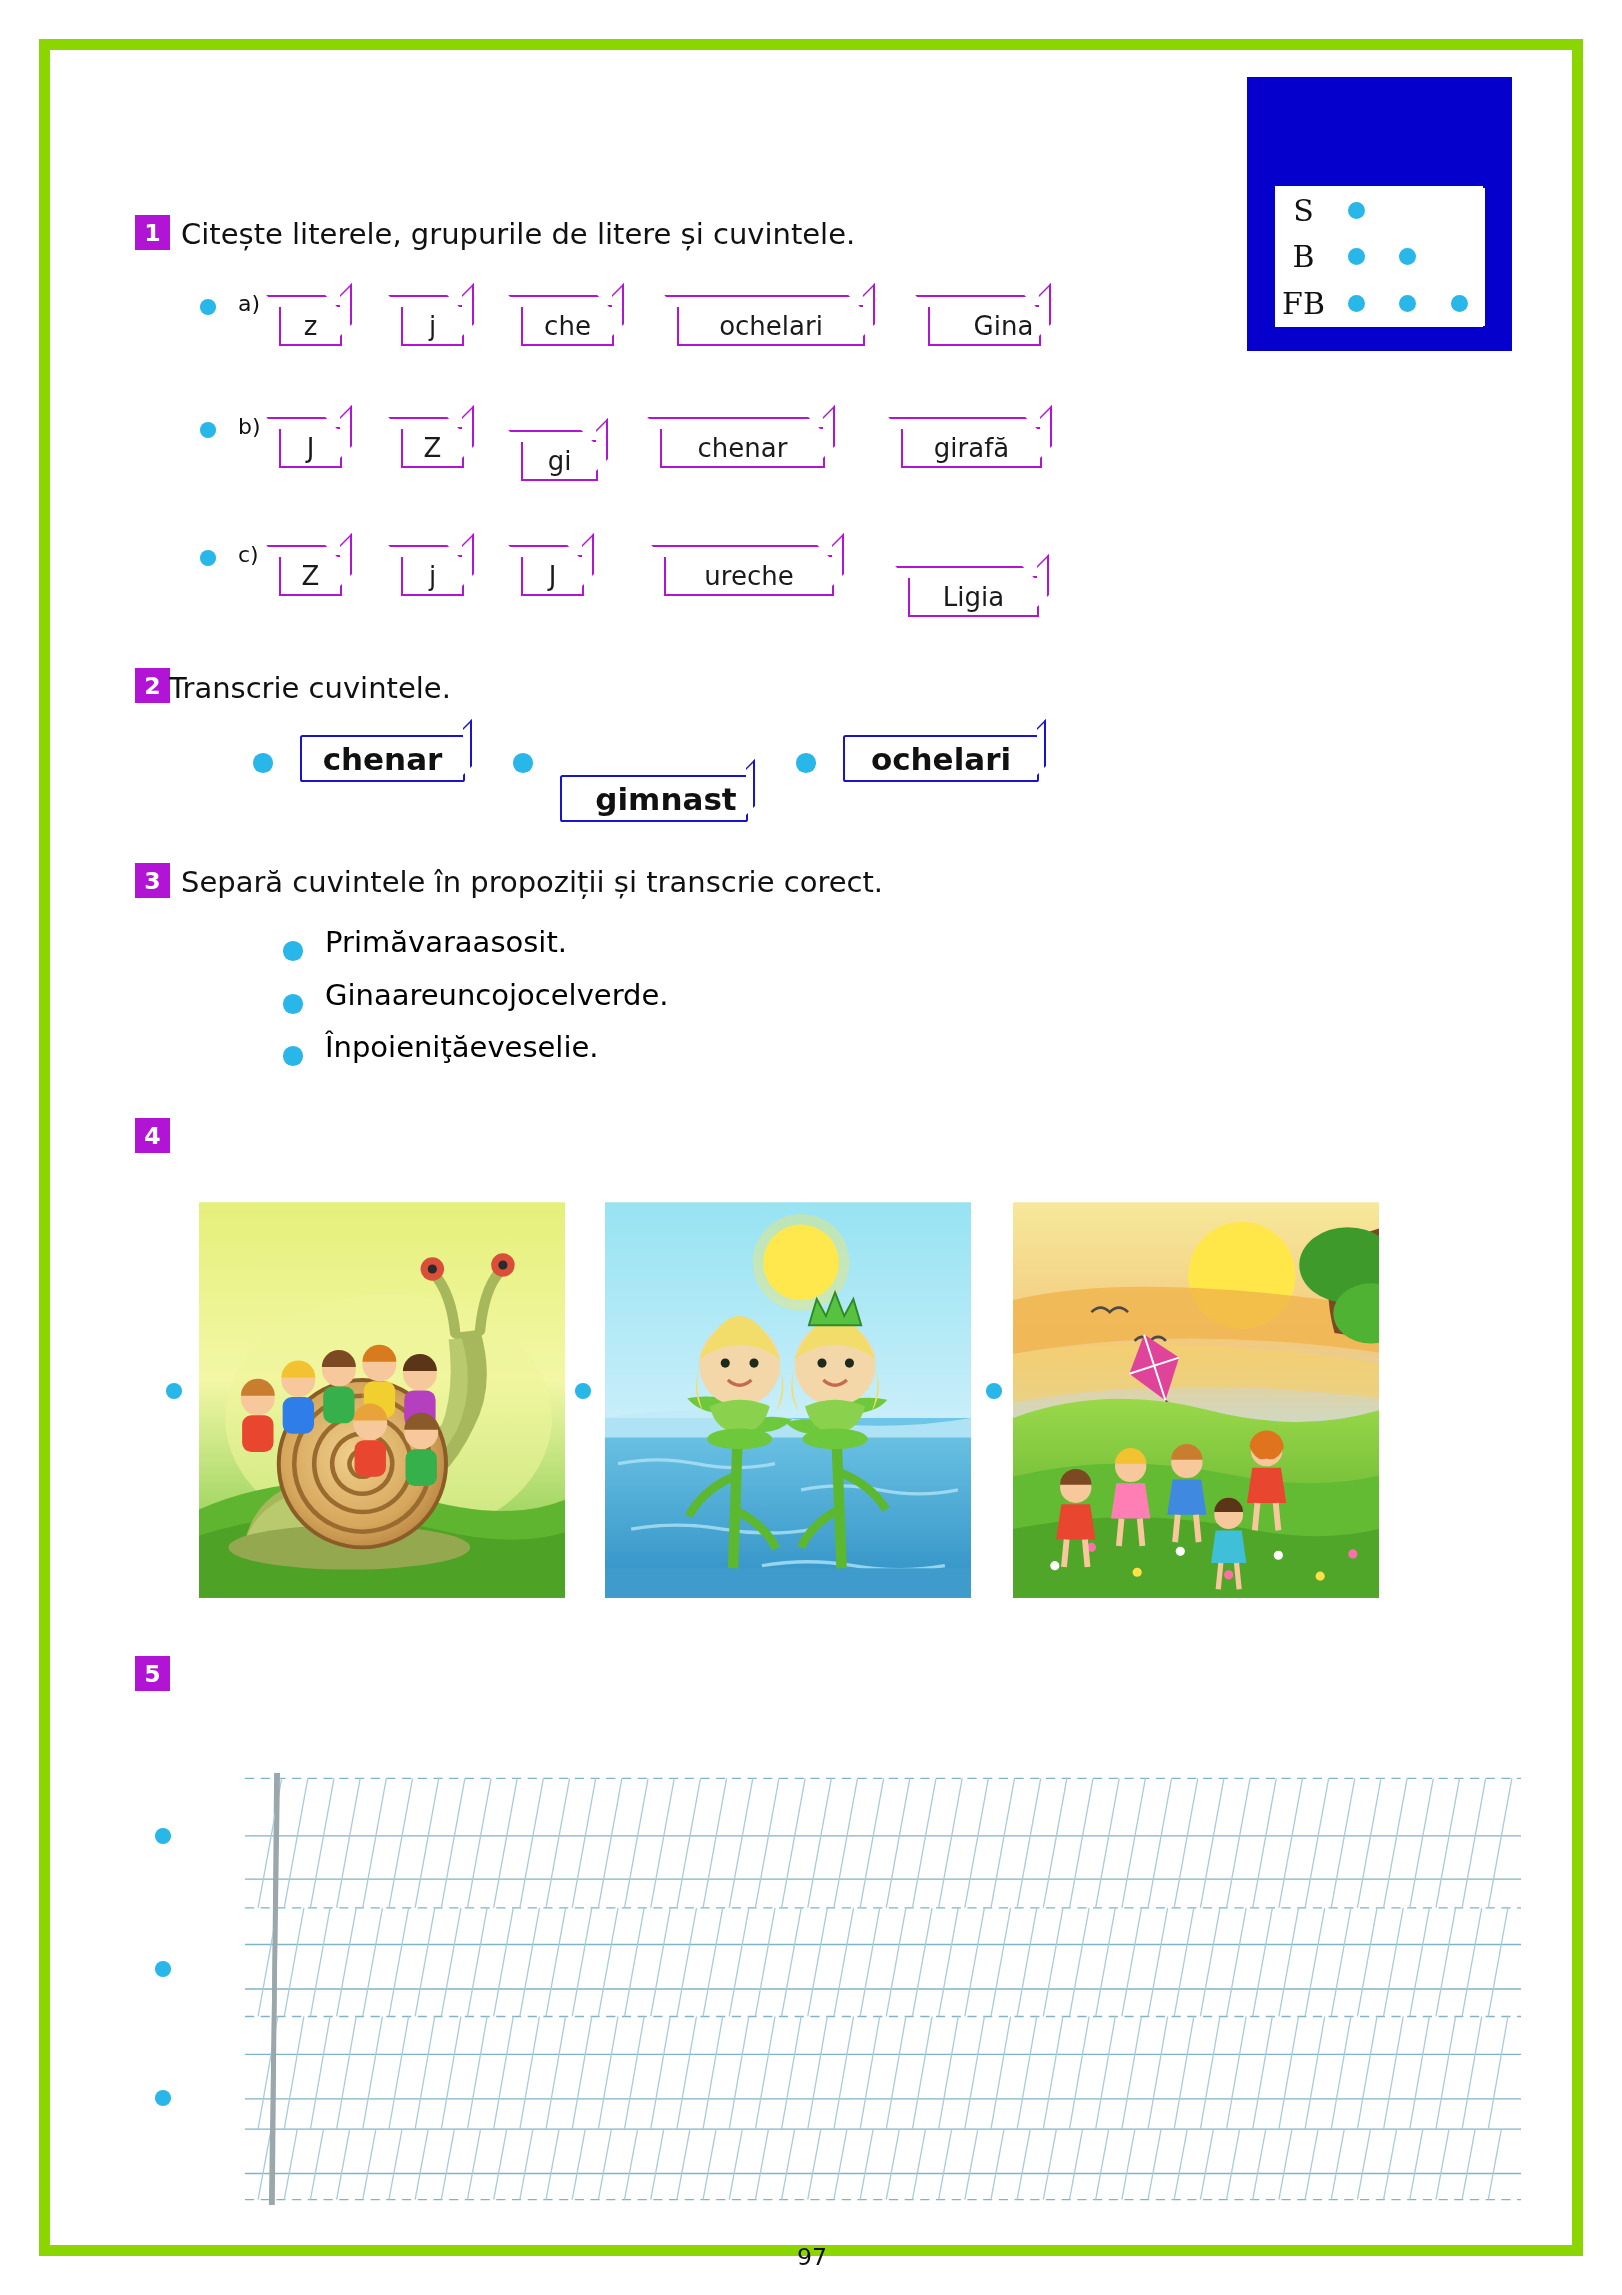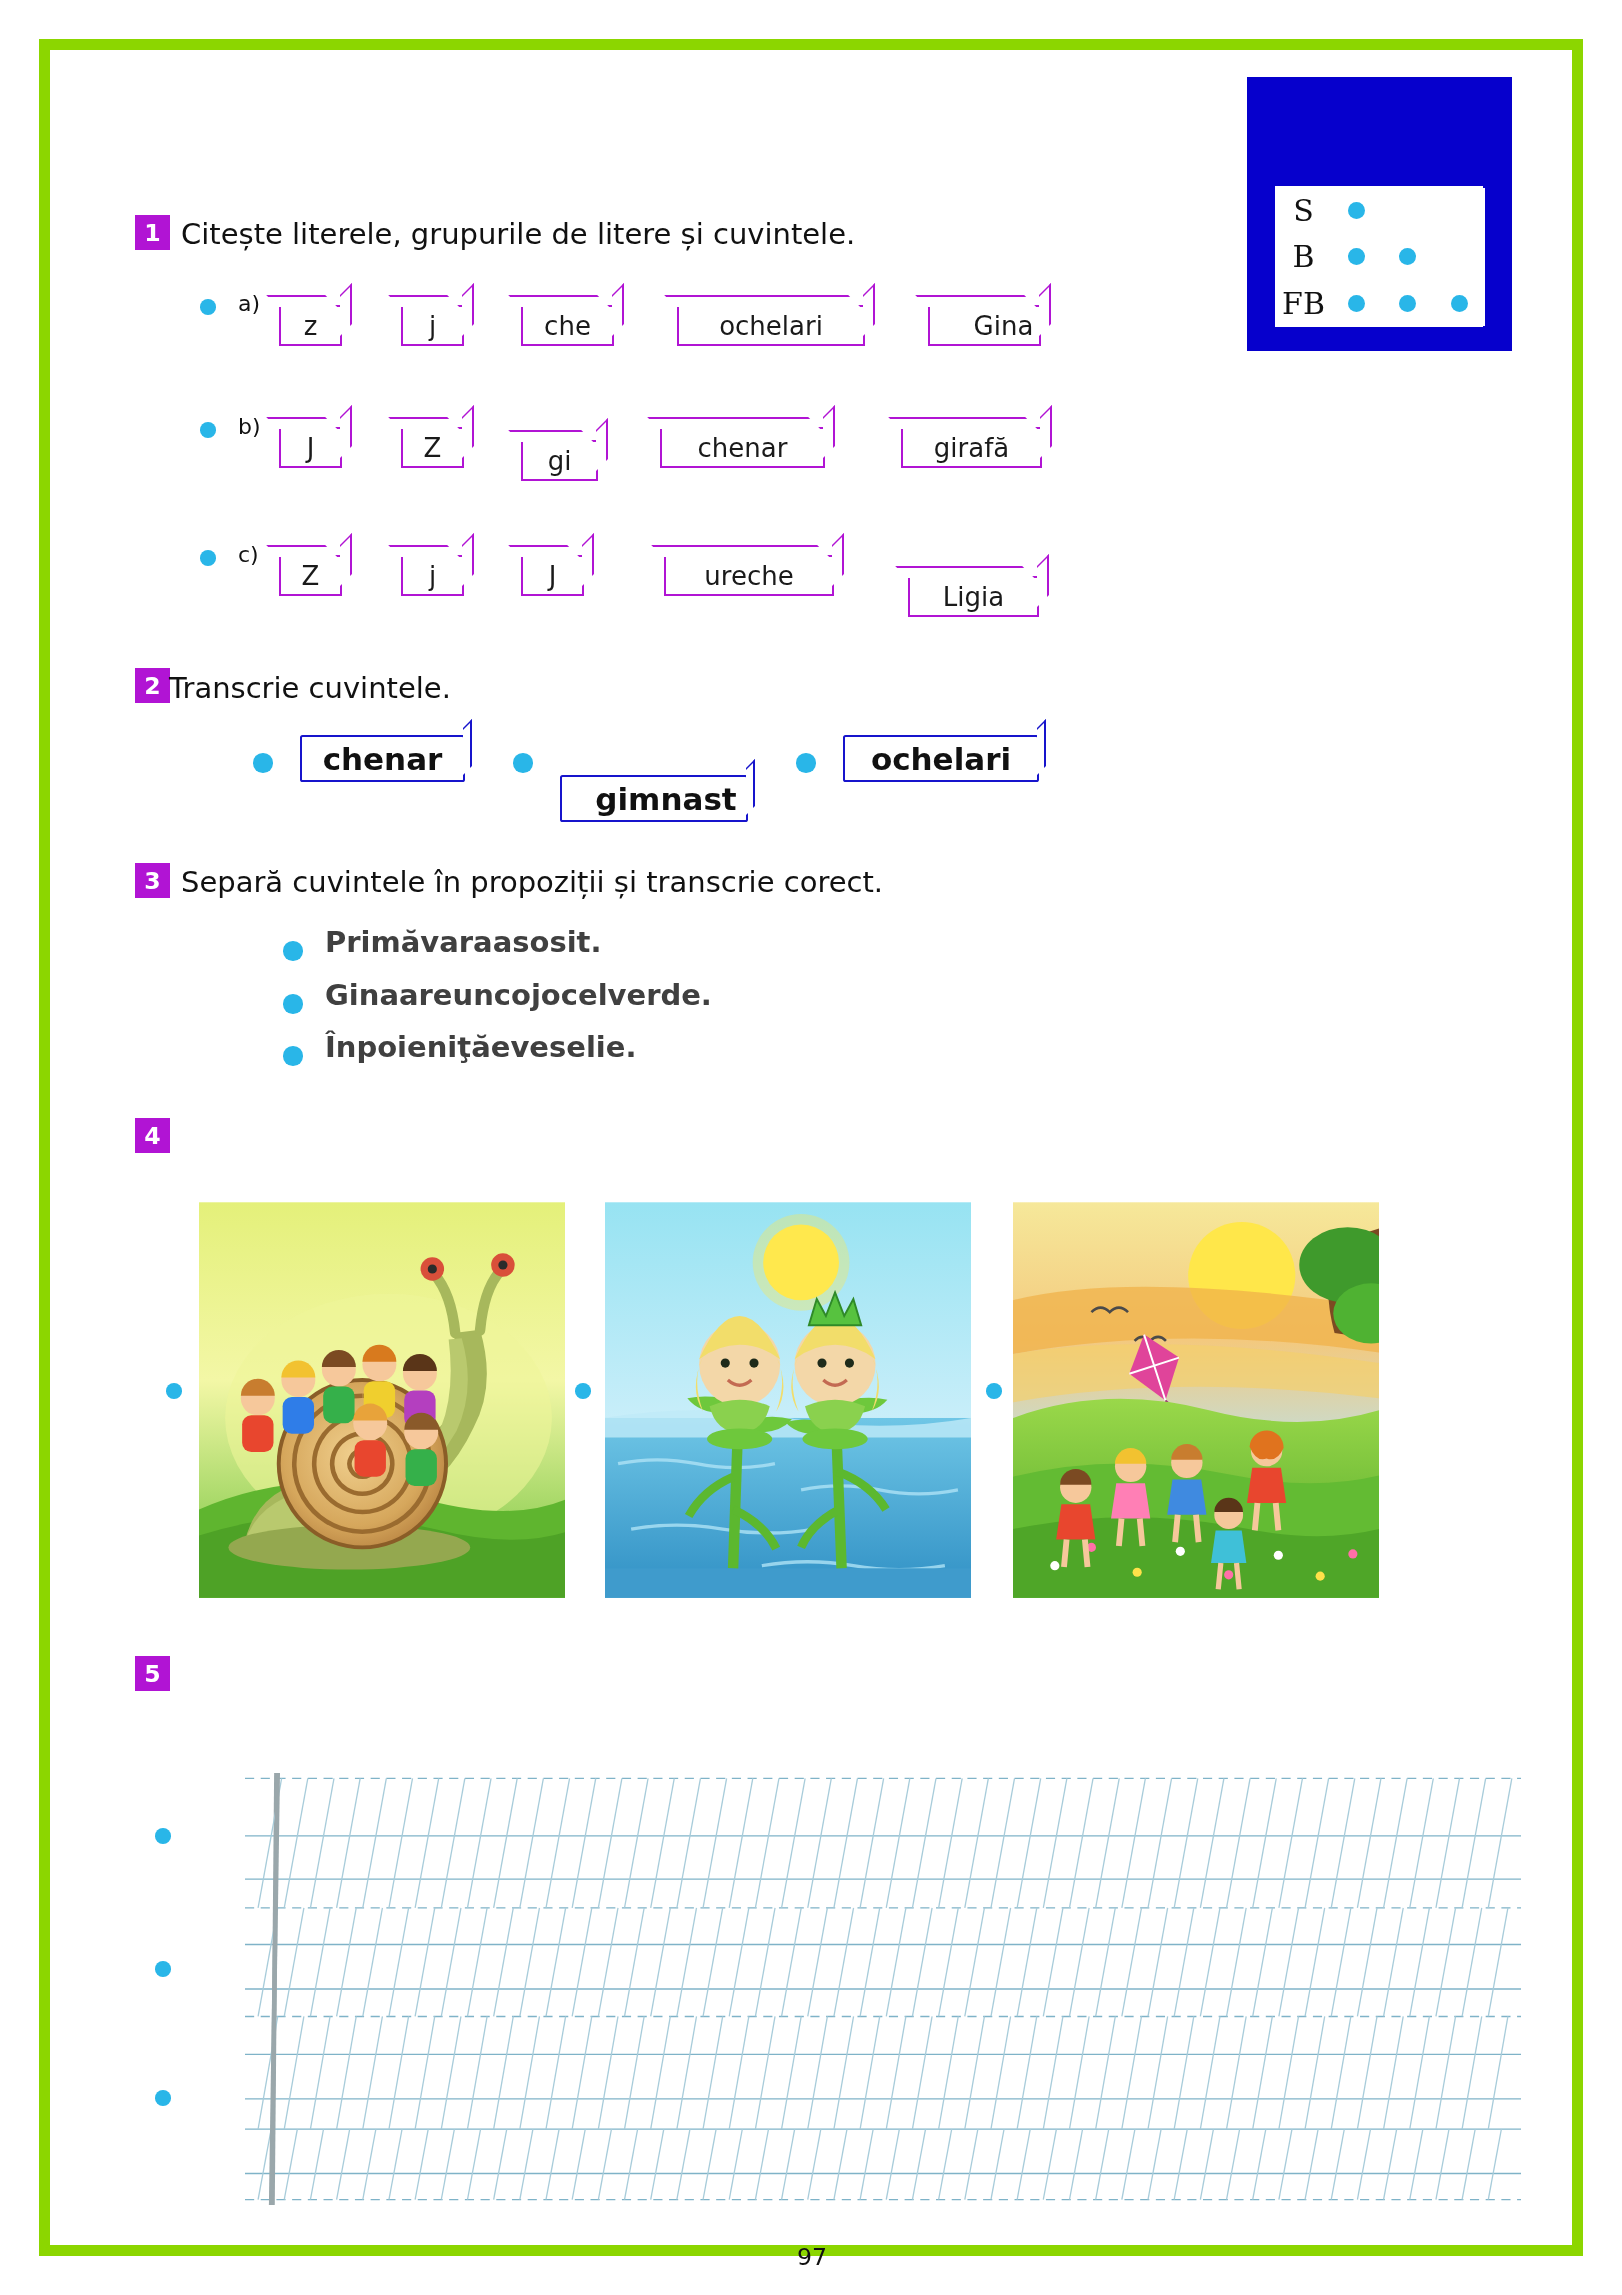--- a/index.html
+++ b/index.html
@@ -214,22 +214,22 @@
     border-top: 2.6px solid #1714cc;
     box-sizing: border-box;
     transform: skewY(-45deg);
     transform-origin: left top;
     background: #ffffff;
   }
 
   .bold-sentence {
     position: absolute;
     font-size: 29px;
-    font-weight: bold;
-    color: #404040;
+    font-weight: normal;
+    color: #000000;
     font-family: "DejaVu Sans", sans-serif;
     white-space: nowrap;
   }
 
   
   .illus {
     position: absolute;
     overflow: hidden;
   }
 

